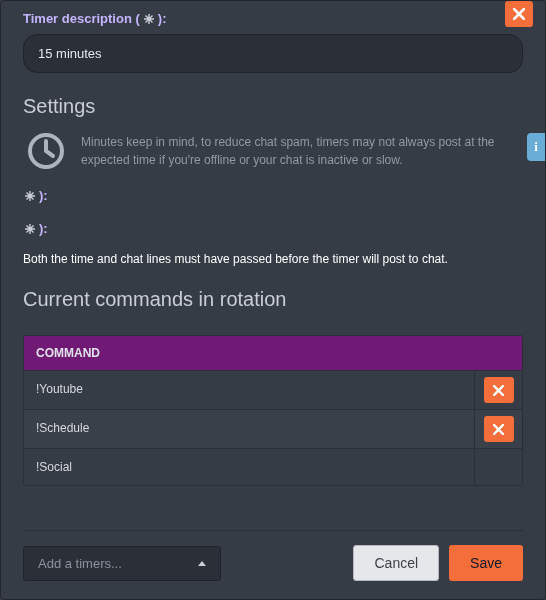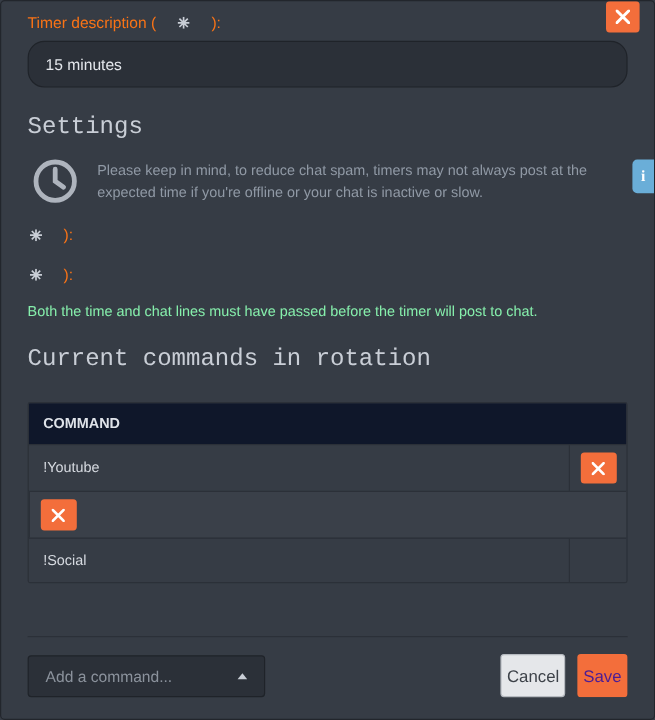--- a/index.html
+++ b/index.html
@@ -32,26 +32,27 @@
     border-radius: 3px;
     display: flex;
     align-items: center;
     justify-content: center;
     cursor: pointer;
     color: #fff;
   }
   .close-btn svg { width: 12px; height: 12px; }
 
   .field-label {
-    color: #f97316;
+    color: #c4b5fd;
     font-size: 13px;
     margin: 10px 0 8px 0;
     display: flex;
     align-items: center;
-    gap: 16px;
+    gap: 2px;
+    font-weight: bold;
   }
   .asterisk {
     display: inline-flex;
     align-items: center;
     justify-content: center;
     width: 14px;
     height: 14px;
     color: #c9ced6;
   }
   .asterisk svg { width: 10px; height: 10px; }
@@ -63,21 +64,20 @@
     padding: 11px 14px;
     color: #e4e7ec;
     font-size: 13px;
     outline: none;
   }
   .section-heading {
     font-size: 20px;
     font-weight: 400;
     color: #c9ced6;
     margin: 22px 0 10px 0;
-    font-family: Liberation Mono, monospace;
   }
   .settings-note {
     display: flex;
     gap: 16px;
     align-items: center;
     padding: 4px 0 8px 4px;
   }
   .clock-icon {
     flex: 0 0 38px;
     width: 38px;
@@ -85,31 +85,31 @@
     color: #aeb4bd;
   }
   .clock-icon svg { width: 38px; height: 38px; }
   .note-text {
     font-size: 12px;
     line-height: 1.5;
     color: #9099a5;
   }
   .helper-text {
     font-size: 12px;
-    color: #86efac;
+    color: #ffffff;
     margin-top: 8px;
   }
   .table {
     margin-top: 14px;
     border: 1px solid #2b3038;
     border-radius: 2px;
     overflow: hidden;
   }
   .table-head {
-    background: #0f172a;
+    background: #701a75;
     padding: 10px 12px;
     display: flex;
   }
   .th-command {
     flex: 1;
     font-weight: 700;
     font-size: 12px;
     color: #dfe3e9;
   }
   .th-action { flex: 0 0 48px; }
@@ -167,34 +167,34 @@
     cursor: pointer;
   }
   .caret-up {
     width: 0; height: 0;
     border-left: 4px solid transparent;
     border-right: 4px solid transparent;
     border-bottom: 5px solid #c9ced6;
   }
   .spacer { flex: 1; }
   .btn {
-    padding: 9px 4px;
+    padding: 9px 20px;
     border-radius: 3px;
     font-size: 14px;
     cursor: pointer;
     border: 1px solid transparent;
   }
   .btn-cancel {
     background: #e5e7ea;
     color: #3d4249;
     border-color: #b6bac0;
   }
   .btn-save {
     background: #f36e3b;
-    color: #4c1d95;
+    color: #0f172a;
   }
 
   .info-sidetab {
     position: absolute;
     top: 132px;
     right: 0px;
     width: 18px;
     height: 28px;
     background: #6aaed8;
     border-radius: 4px 0 0 4px;
@@ -245,21 +245,21 @@
   <input class="text-input" type="text" value="15 minutes" style="">
 
   <div class="section-heading">Settings</div>
 
   <div class="settings-note">
     <div class="clock-icon">
       <svg viewBox="0 0 38 38">
           <use href="#clock"></use>
         </svg>
     </div>
-    <div class="note-text">Please keep in mind, to reduce chat spam, timers may not always post at the expected time if you're offline or your chat is inactive or slow.</div>
+    <div class="note-text">Minutes keep in mind, to reduce chat spam, timers may not always post at the expected time if you're offline or your chat is inactive or slow.</div>
   </div>
 
   <div class="field-label">
     <span class="asterisk">
         <svg viewBox="0 0 10 10">
           <use href="#ast-icon"></use>
         </svg>
       </span>
     <span> ):</span>
   </div>
@@ -288,40 +288,41 @@
       <div class="td-action">
         <div class="row-delete">
           <svg viewBox="0 0 12 12">
               <use href="#x-icon"></use>
             </svg>
         </div>
       </div>
     </div>
 
     <div class="table-row">
+      <div class="td-command">!Schedule</div>
       <div class="td-action">
         <div class="row-delete">
           <svg viewBox="0 0 12 12">
               <use href="#x-icon"></use>
             </svg>
         </div>
       </div>
     </div>
 
     <div class="table-row">
       <div class="td-command">!Social</div>
       <div class="td-action">
         
       </div>
     </div>
   </div>
 
   <div class="footer">
     <div class="add-cmd">
-      <span>Add a command...</span>
+      <span>Add a timers...</span>
       <span class="caret-up"></span>
     </div>
     <div class="spacer"></div>
     <div class="btn btn-cancel">Cancel</div>
     <div class="btn btn-save">Save</div>
   </div>
 
 </div>
 
 <div class="info-sidetab">i</div>

